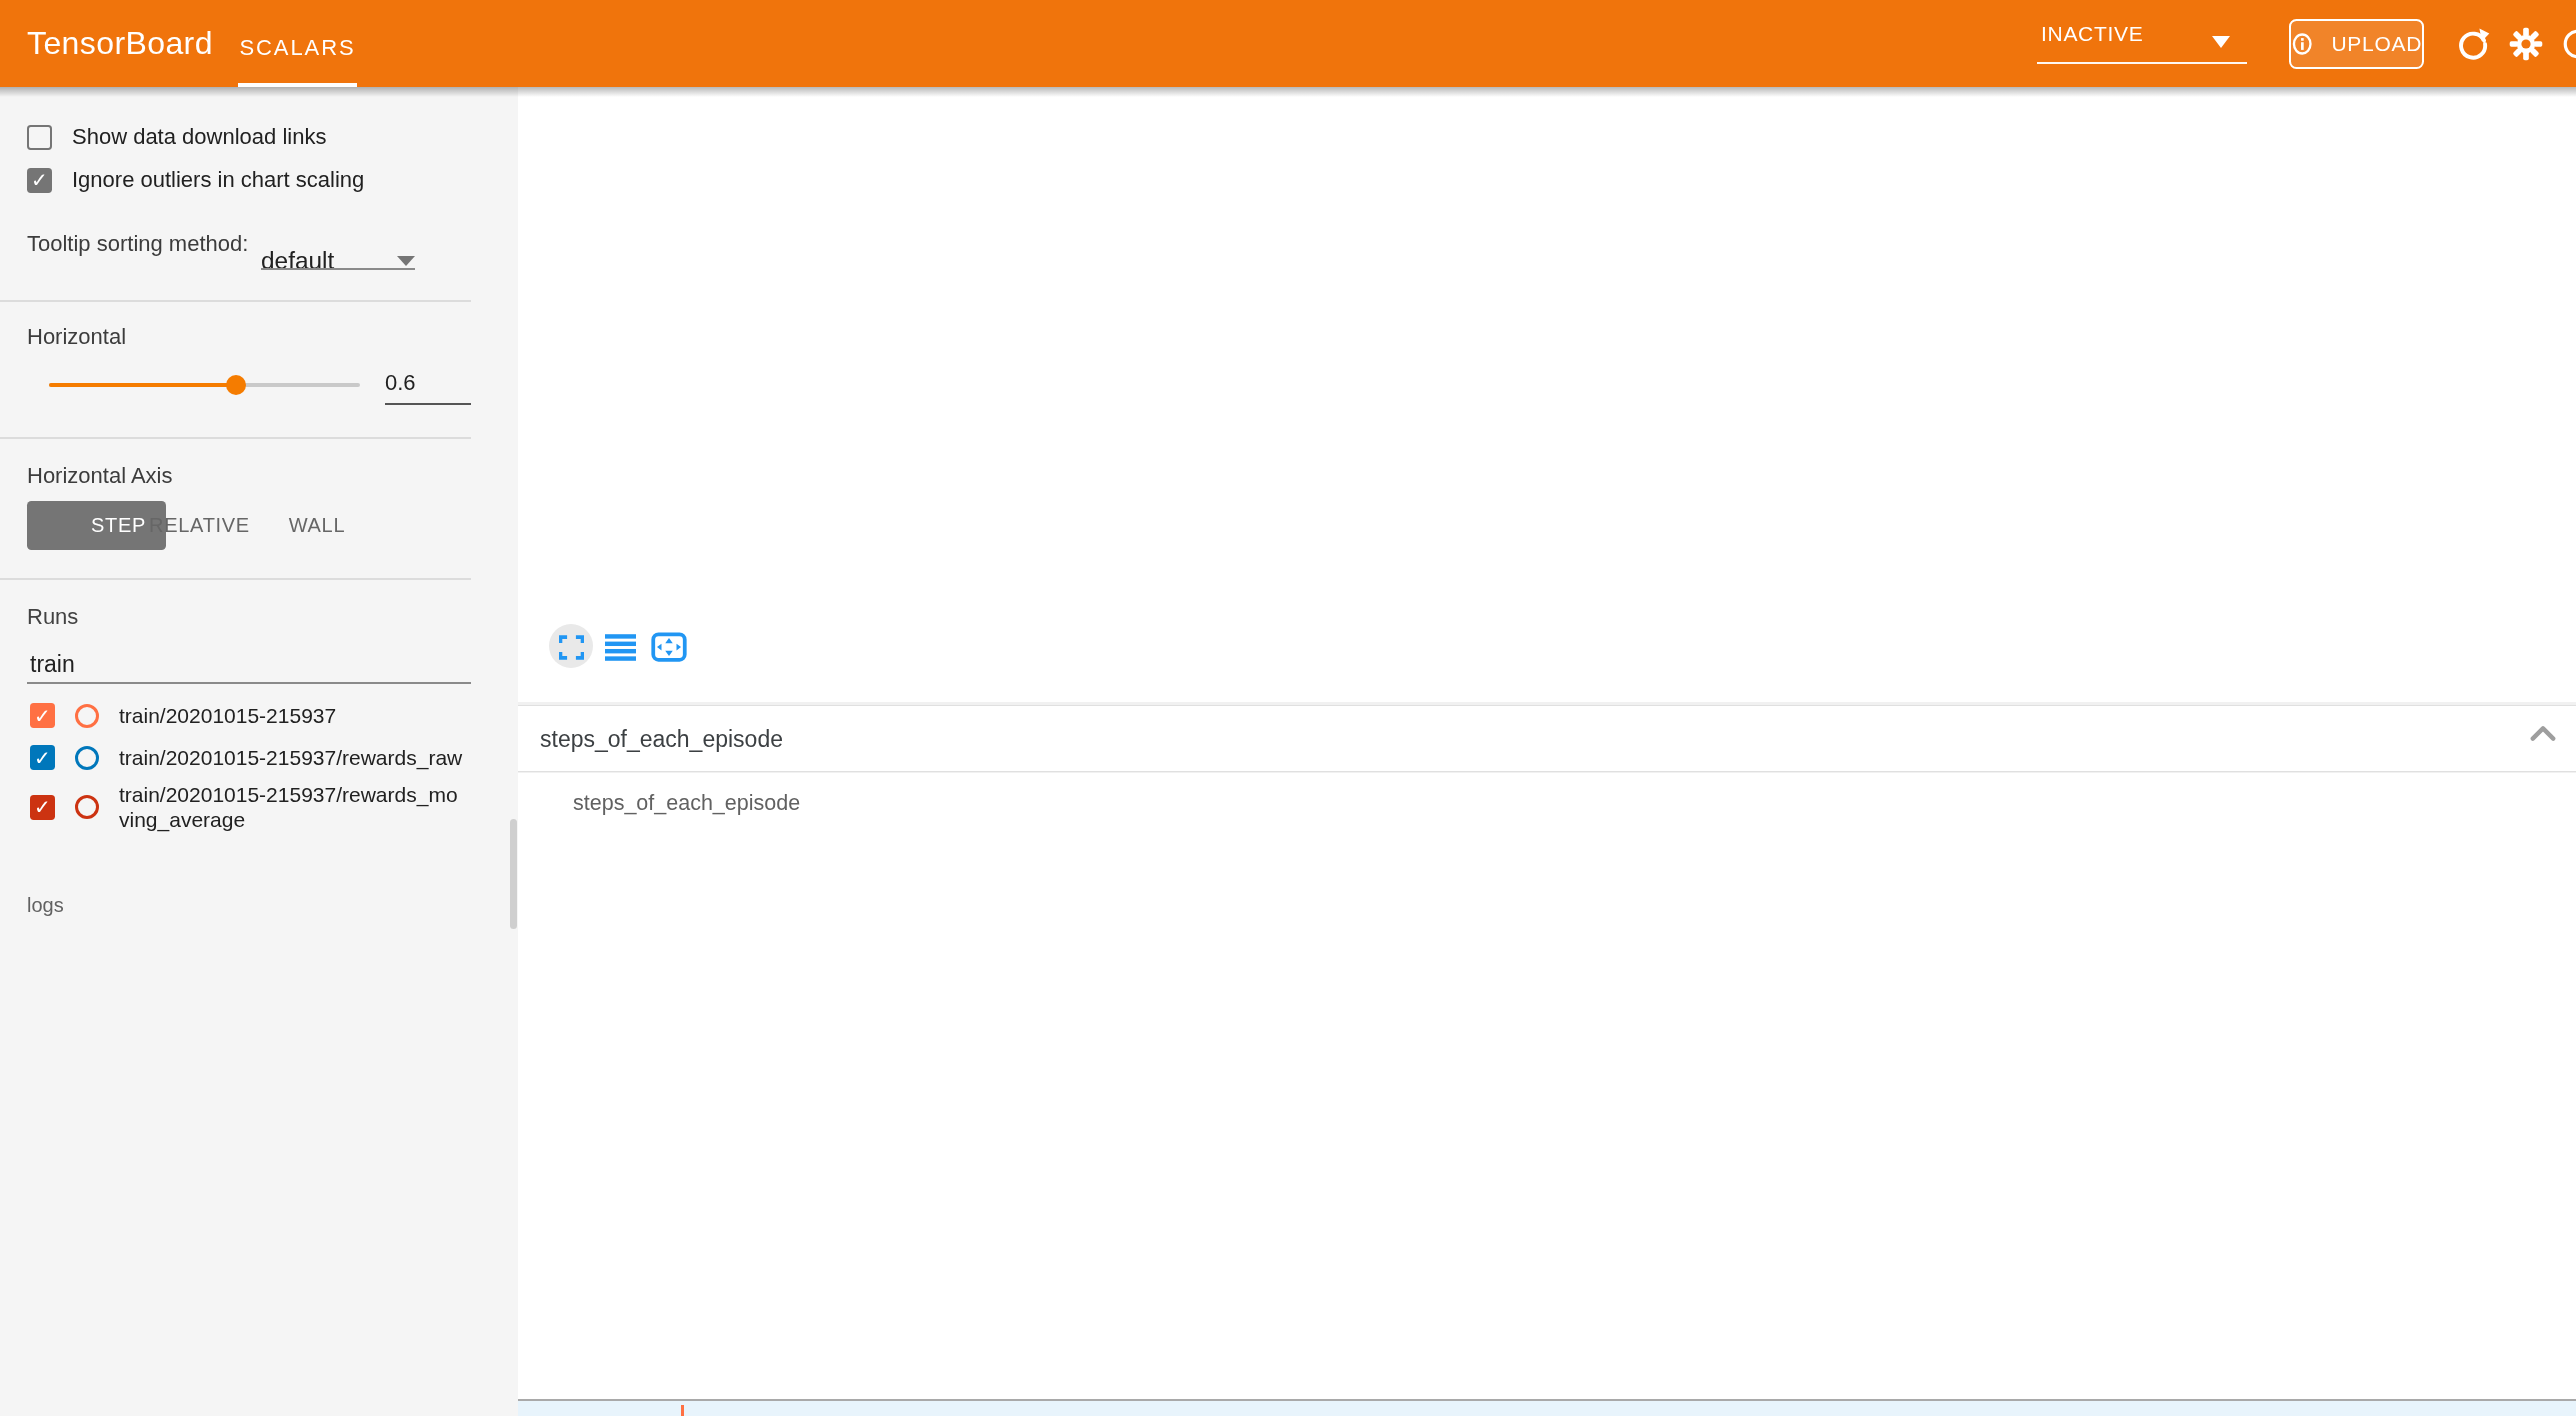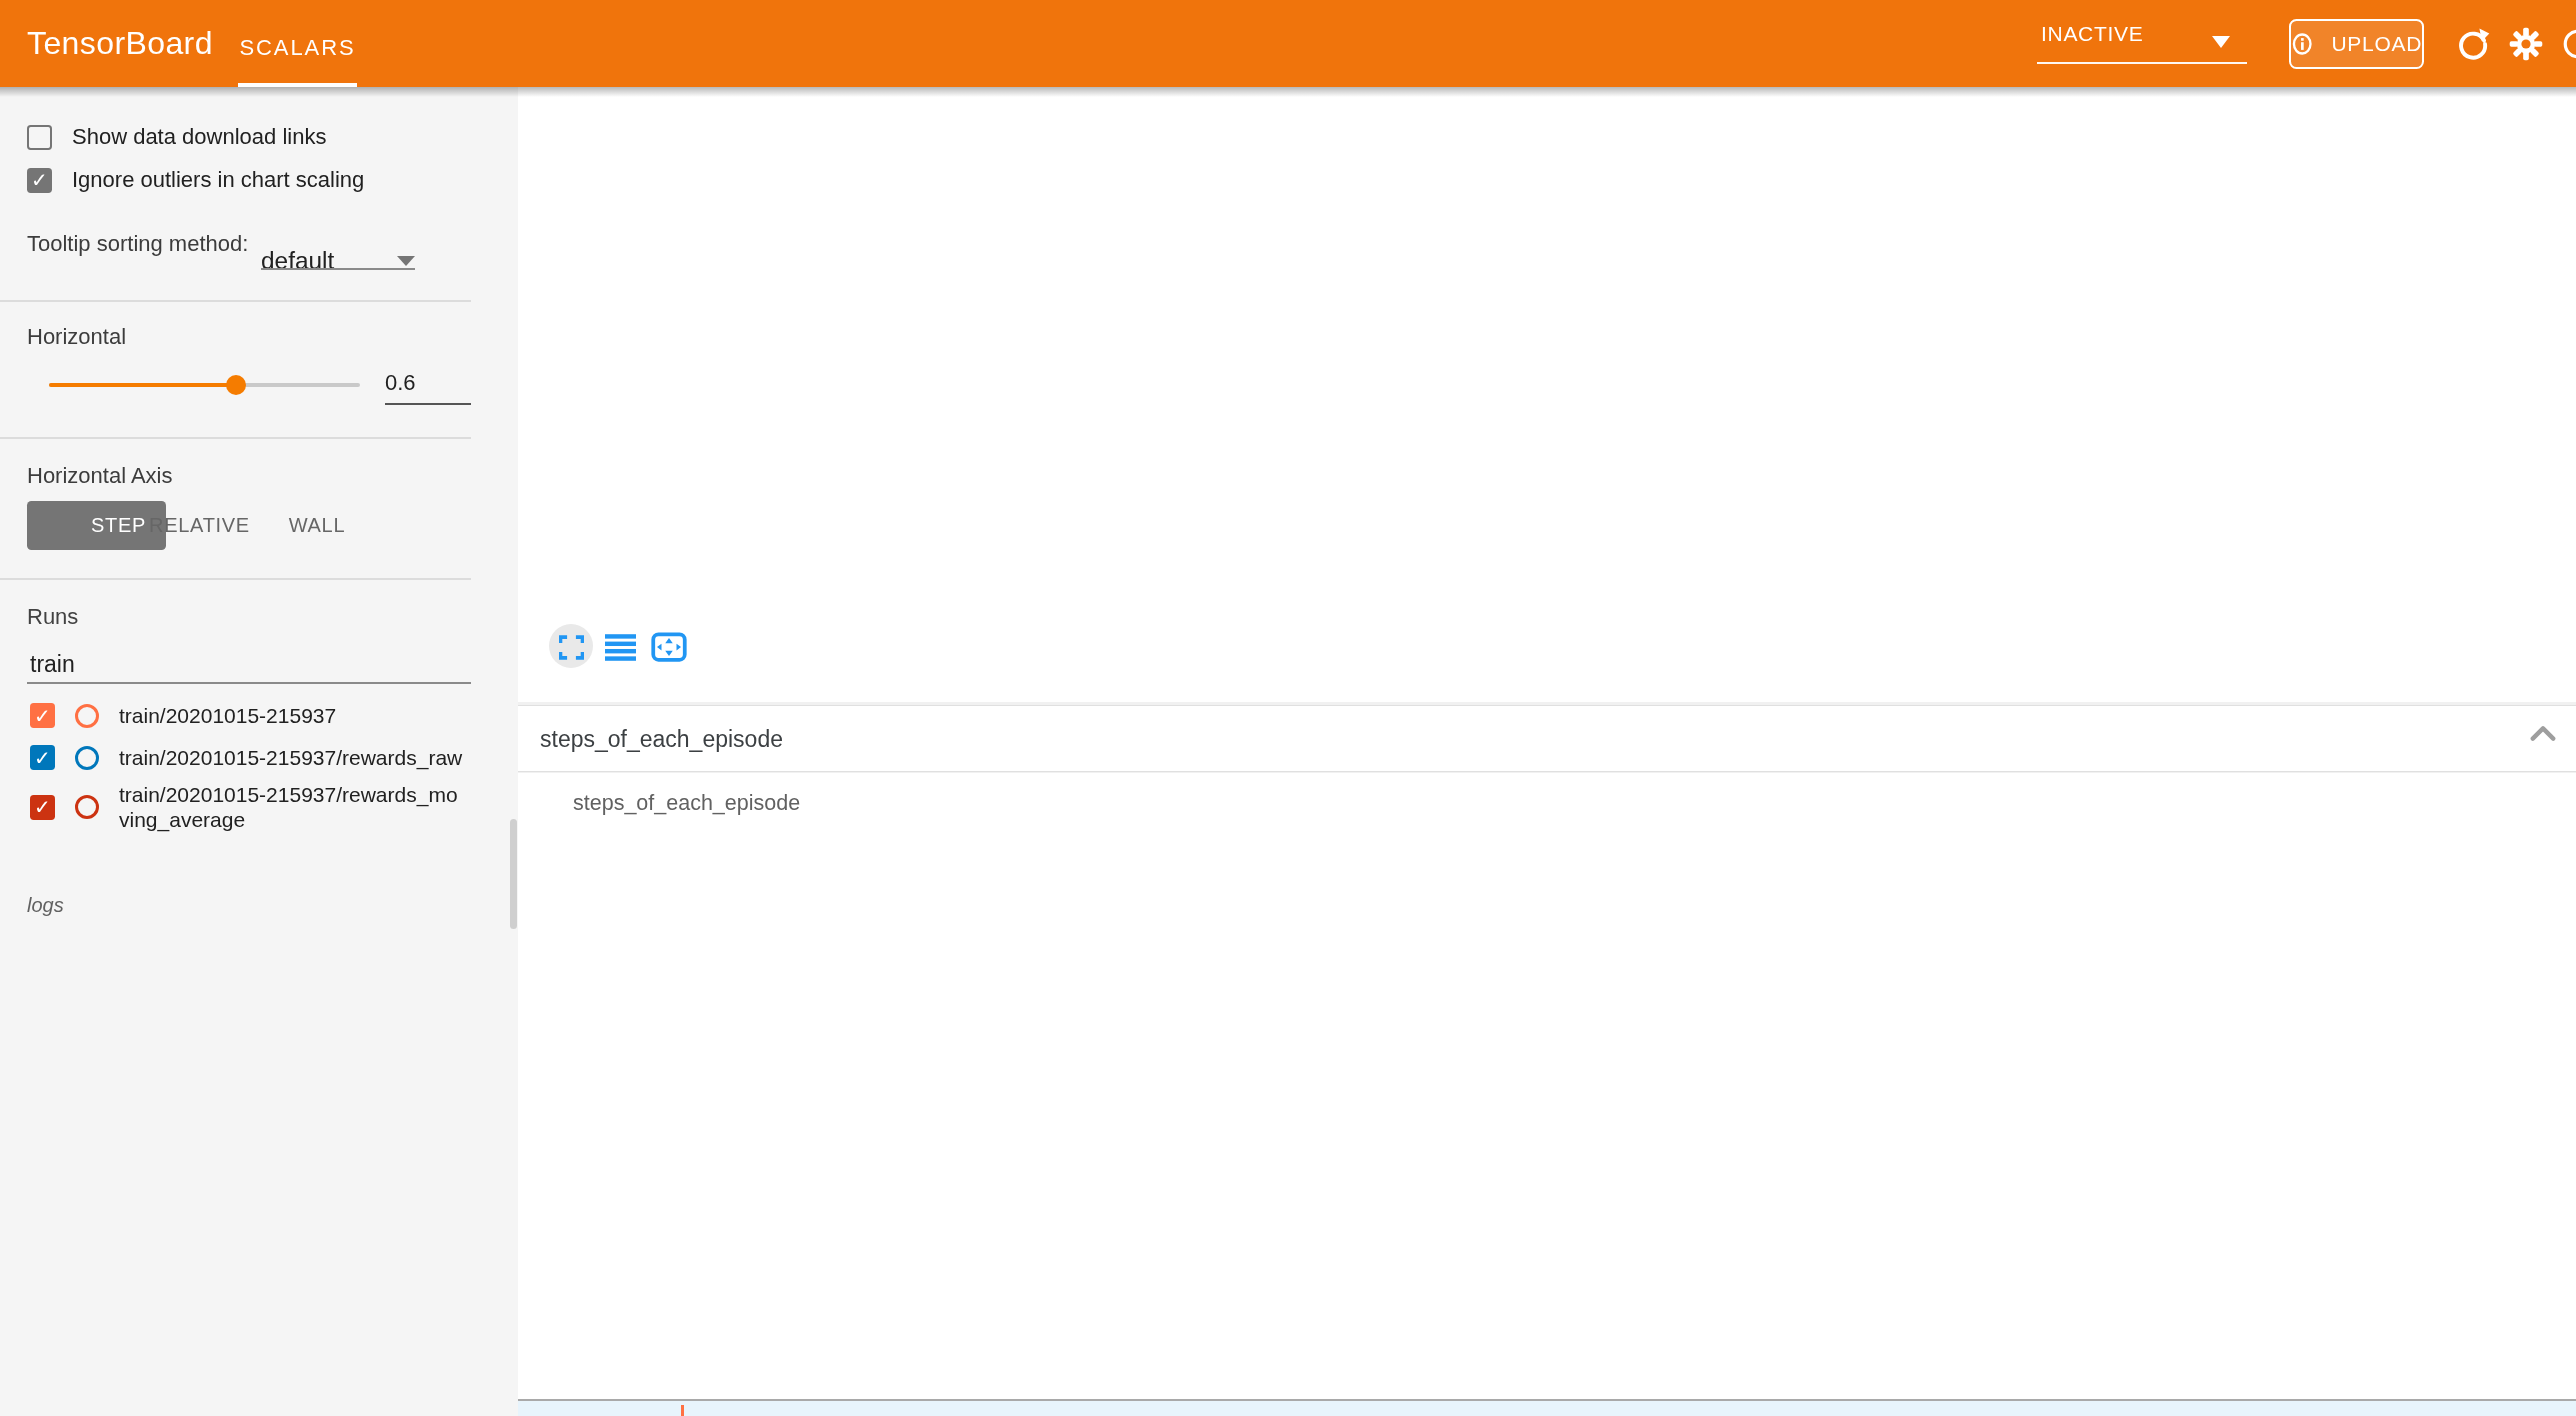--- a/index.html
+++ b/index.html
@@ -187,21 +187,21 @@
   </div>
 
   <div class="sb-row" style="left:30px;top:695px;align-items:center;">
     <div class="cb" style="background:#cc3311;">
         <span class="tick">✓</span>
       </div>
     <div class="radio" style="border-color:#cc3311;"></div>
     <div class="run-label" style="width:348px;word-break:break-all;">train/20201015-215937/rewards_moving_average</div>
   </div>
 
-  <div class="sb-row" style="left:27px;top:807px;font-style:italic;">
+  <div class="sb-row" style="left:27px;top:807px;">
     <div style="font-size:20px;color:#616161;">logs</div>
   </div>
   <div class="sb-scroll"></div>
 </div>
 
 <div class="card card1"></div>
 <svg id="chart0" class="chart-svg" width="2058" height="616" style="left: 518px; top: 87px;" viewBox="0 0 2778 832">
     <line x1="118" y1="624" x2="2778" y2="624" stroke="#9e9e9e" stroke-width="3.5"></line>
     <text x="102" y="633" text-anchor="end" font-size="26" fill="#8a8a8a" font-family="Liberation Sans, sans-serif">0</text>
     <line x1="118" y1="565.9" x2="2778" y2="565.9" stroke="#e2e2e2" stroke-width="1.8"></line>

